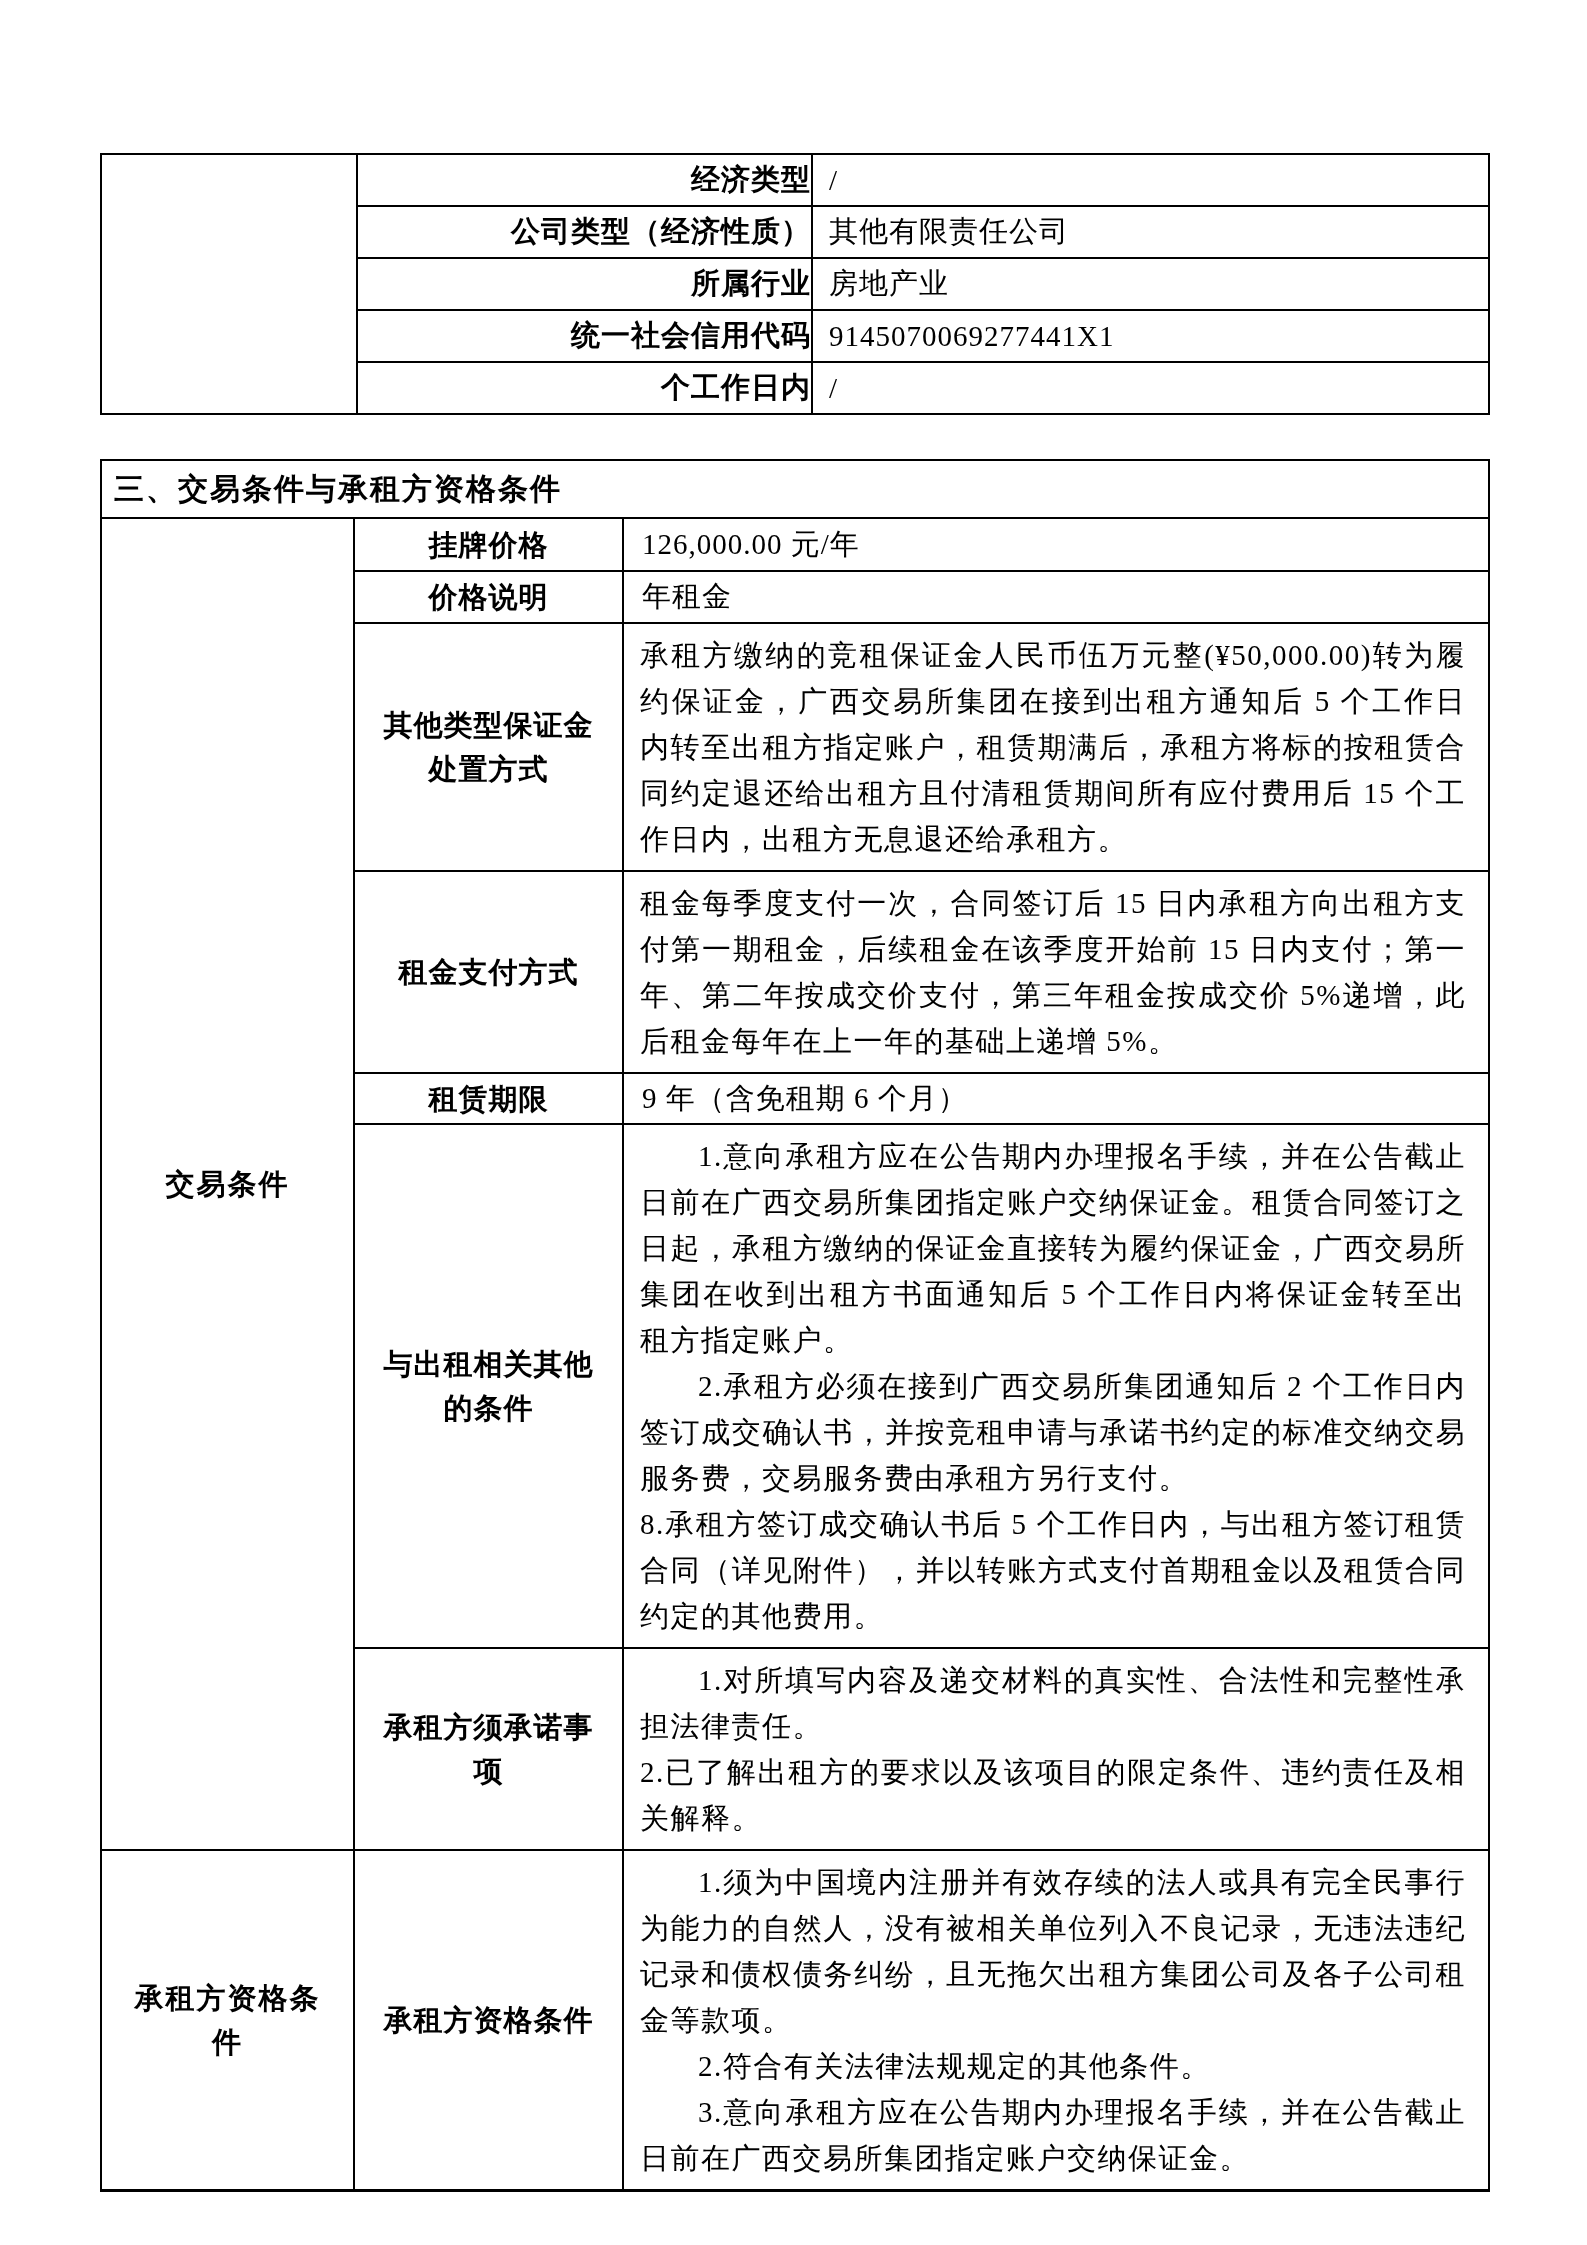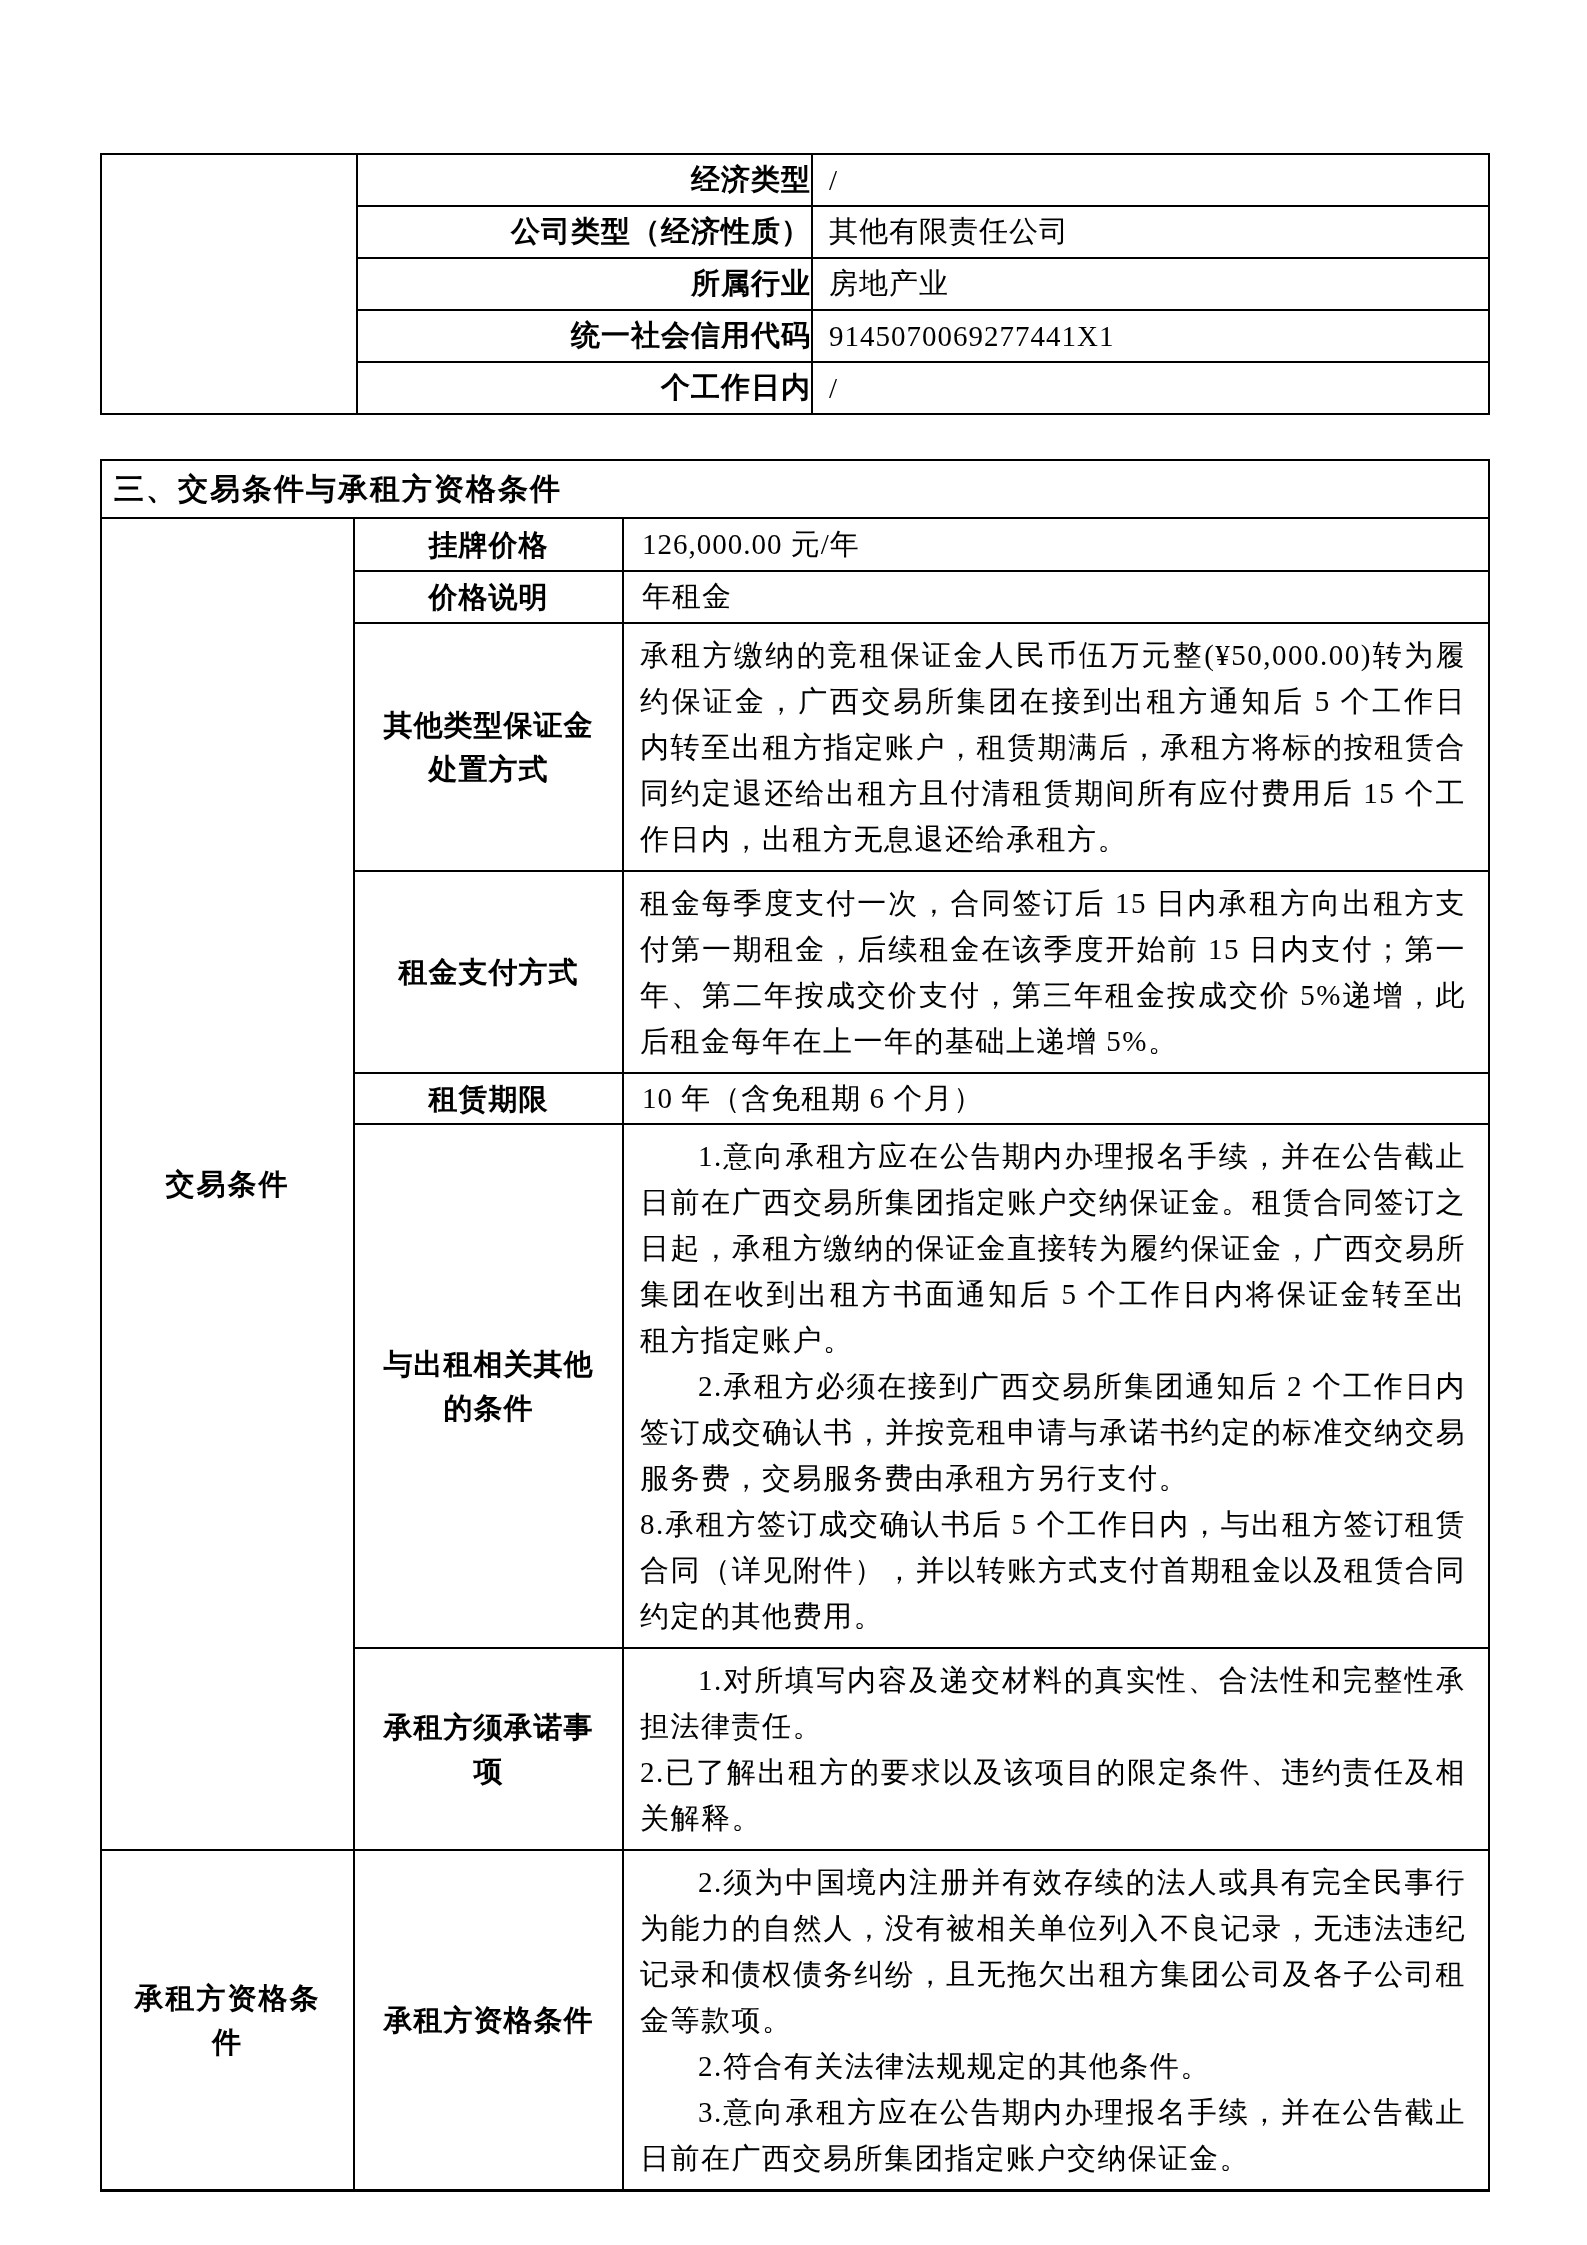--- a/index.html
+++ b/index.html
@@ -102,21 +102,21 @@
           <td class="long">承租方缴纳的竞租保证金人民币伍万元整(¥50,000.00)转为履约保证金，广西交易所集团在接到出租方通知后 5 个工作日内转至出租方指定账户，租赁期满后，承租方将标的按租赁合同约定退还给出租方且付清租赁期间所有应付费用后 15 个工作日内，出租方无息退还给承租方。</td>
         </tr>
 
         <tr>
           <td class="lbl2 h194">租金支付方式</td>
           <td class="long">租金每季度支付一次，合同签订后 15 日内承租方向出租方支付第一期租金，后续租金在该季度开始前 15 日内支付；第一年、第二年按成交价支付，第三年租金按成交价 5%递增，此后租金每年在上一年的基础上递增 5%。</td>
         </tr>
 
         <tr>
           <td class="lbl2 h51">租赁期限</td>
-          <td class="val">10 年（含免租期 6 个月）</td>
+          <td class="val">9 年（含免租期 6 个月）</td>
         </tr>
 
         <tr>
           <td class="lbl2 pre h479">与出租相关其他
 的条件</td>
           <td class="long">
             <p class="ind">1.意向承租方应在公告期内办理报名手续，并在公告截止日前在广西交易所集团指定账户交纳保证金。租赁合同签订之日起，承租方缴纳的保证金直接转为履约保证金，广西交易所集团在收到出租方书面通知后 5 个工作日内将保证金转至出租方指定账户。</p>
             <p class="ind">2.承租方必须在接到广西交易所集团通知后 2 个工作日内签订成交确认书，并按竞租申请与承诺书约定的标准交纳交易服务费，交易服务费由承租方另行支付。</p>
             <p>8.承租方签订成交确认书后 5 个工作日内，与出租方签订租赁合同（详见附件），并以转账方式支付首期租金以及租赁合同约定的其他费用。</p>
           </td>
@@ -129,21 +129,21 @@
             <p class="ind">1.对所填写内容及递交材料的真实性、合法性和完整性承担法律责任。</p>
             <p>2.已了解出租方的要求以及该项目的限定条件、违约责任及相关解释。</p>
           </td>
         </tr>
 
         <tr>
           <td class="grp pre h287">承租方资格条
 件</td>
           <td class="lbl2">承租方资格条件</td>
           <td class="long">
-            <p class="ind">2.须为中国境内注册并有效存续的法人或具有完全民事行为能力的自然人，没有被相关单位列入不良记录，无违法违纪记录和债权债务纠纷，且无拖欠出租方集团公司及各子公司租金等款项。</p>
+            <p class="ind">1.须为中国境内注册并有效存续的法人或具有完全民事行为能力的自然人，没有被相关单位列入不良记录，无违法违纪记录和债权债务纠纷，且无拖欠出租方集团公司及各子公司租金等款项。</p>
             <p class="ind">2.符合有关法律法规规定的其他条件。</p>
             <p class="ind">3.意向承租方应在公告期内办理报名手续，并在公告截止日前在广西交易所集团指定账户交纳保证金。</p>
           </td>
         </tr>
       </tbody>
     </table>
 
   </div>
 </div>
 

